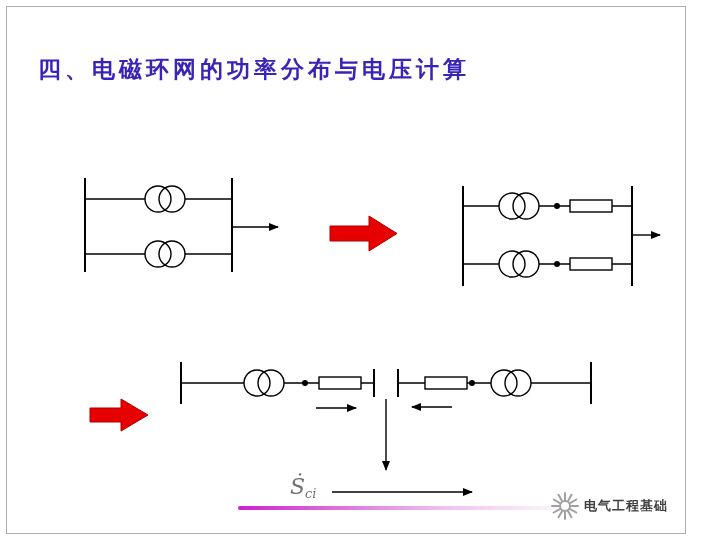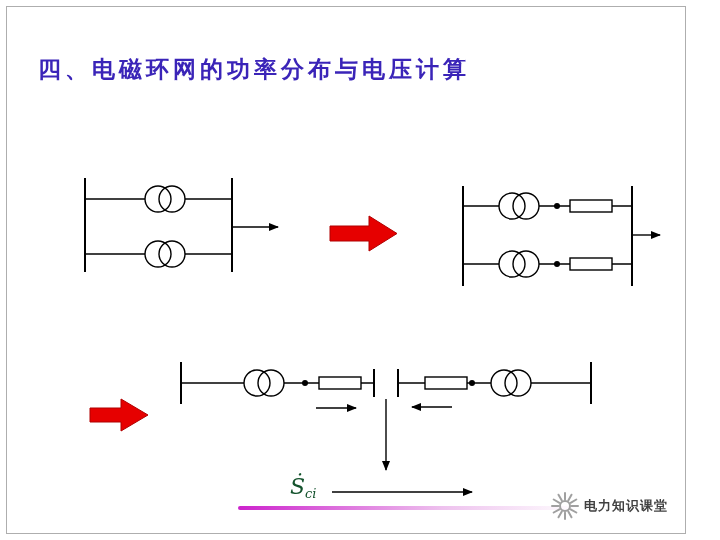--- a/index.html
+++ b/index.html
@@ -10,21 +10,21 @@
   }
   .frame { position:absolute; inset:6px; border:1px solid #aeaeae; pointer-events:none; }
   .title {
     position:absolute; left:38px; top:54px;
     font-size:23px; font-weight:bold; letter-spacing:4px;
     color:var(--title-text, #3a24b8); white-space:nowrap;
   }
   .diagram { position:absolute; left:0; top:0; }
   .formula {
     position:absolute; left:290px; top:474px;
-    font-family:"DejaVu Serif", serif; font-style:italic; color:#14532d;text-align:center;
+    font-family:"DejaVu Serif", serif; font-style:italic; color:#737373;text-align:center;
   }
   .formula .sym { font-size:22px; }
   .formula .sub { font-size:13px; vertical-align:-4px; }
   .book {
     position:absolute; left:94px; top:493px;
     font-size:17px; font-weight:bold; letter-spacing:1px;
     color:var(--book-title-text, #aa00aa); white-space:nowrap;
   }
   .grad {
     position:absolute; left:238px; top:506px; width:342px; height:4px;
@@ -127,15 +127,15 @@
         <line x1="11.8" y1="20.6" x2="8.5" y2="26.3"></line>
         <line x1="9.4" y1="18.3" x2="3.7" y2="21.5"></line>
         <line x1="8.5" y1="15" x2="2" y2="15"></line>
         <line x1="9.4" y1="11.8" x2="3.7" y2="8.5"></line>
         <line x1="11.8" y1="9.4" x2="8.5" y2="3.7"></line>
         <line x1="15" y1="8.5" x2="15" y2="2"></line>
         <line x1="18.3" y1="9.4" x2="21.5" y2="3.7"></line>
         <line x1="20.6" y1="11.8" x2="26.3" y2="8.5"></line>
       </g>
     </svg>
-    <span class="brand-text">电力知识课堂</span>
+    <span class="brand-text">电气工程基础</span>
   </div>
 </div>
 
 </body></html>

